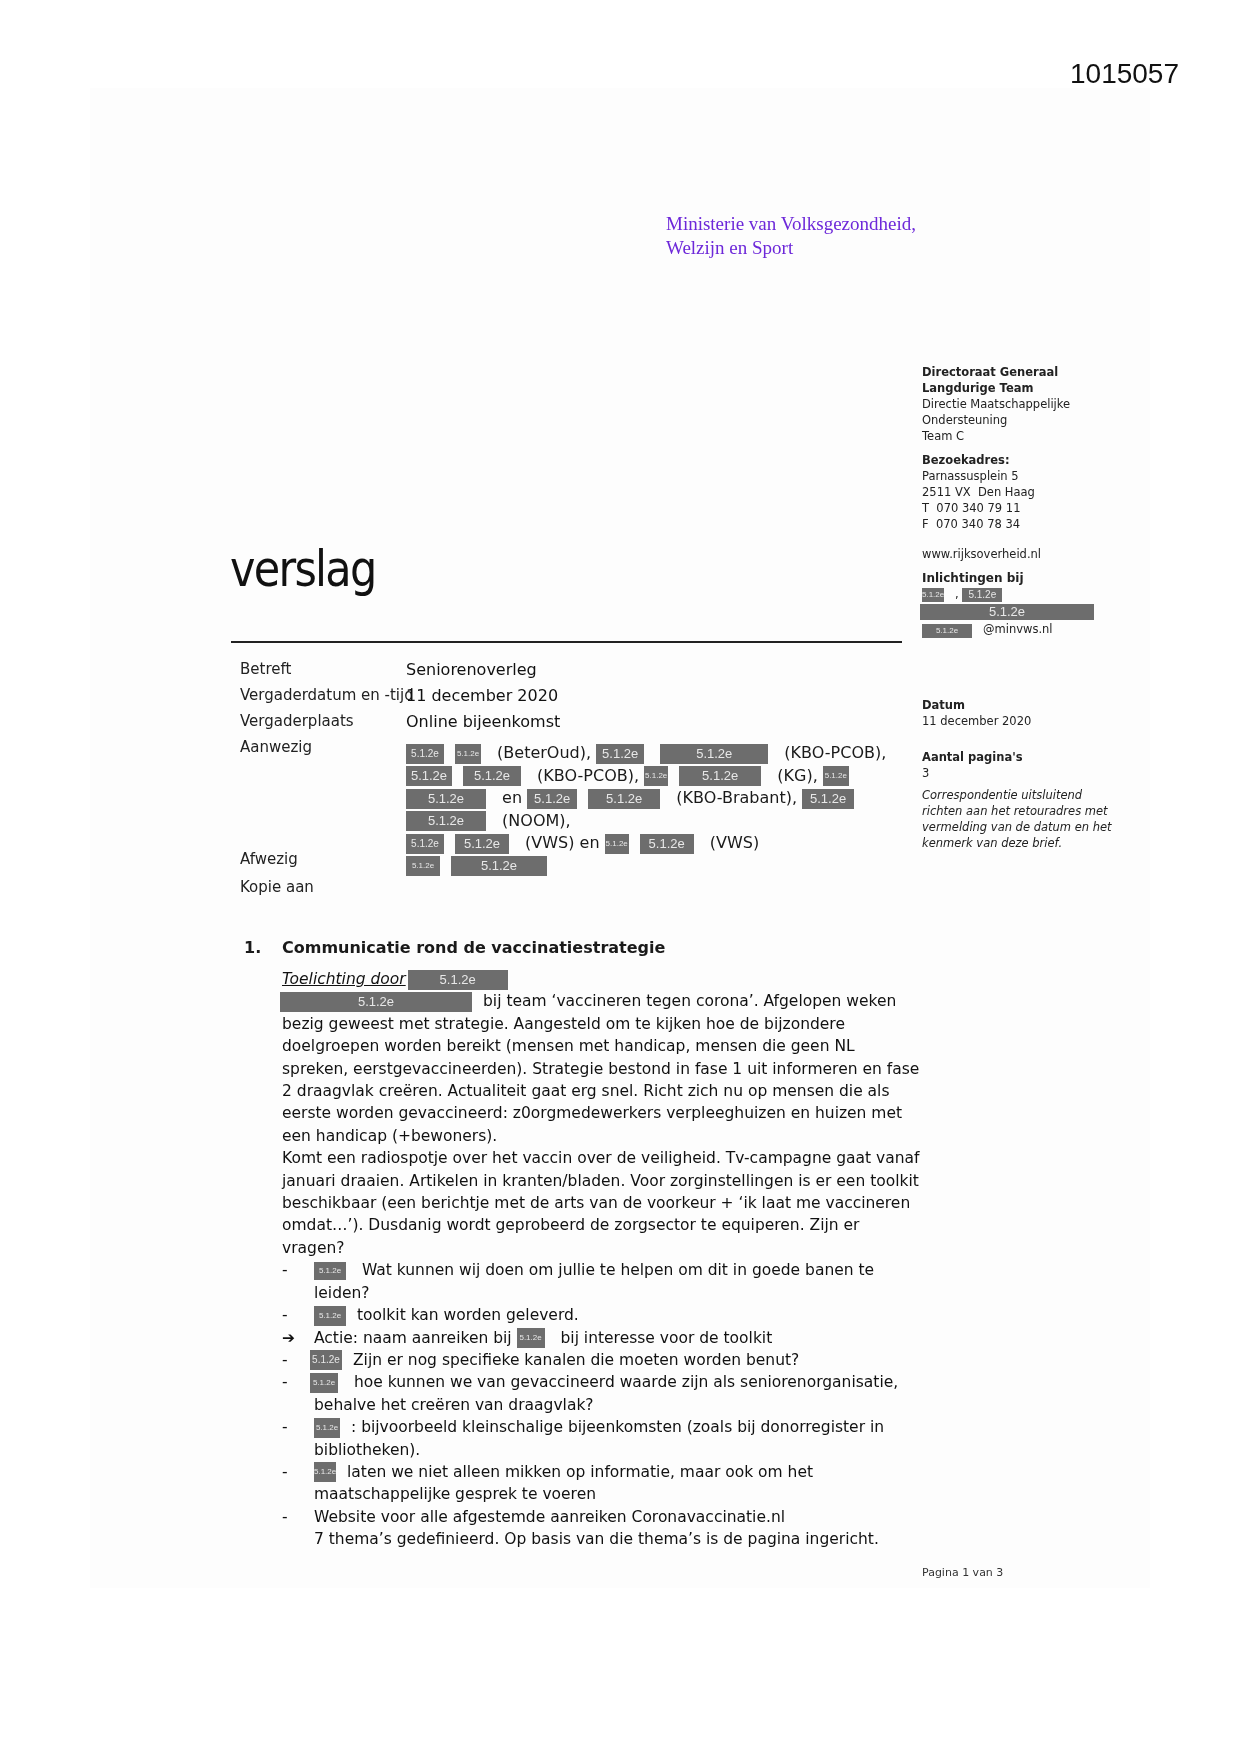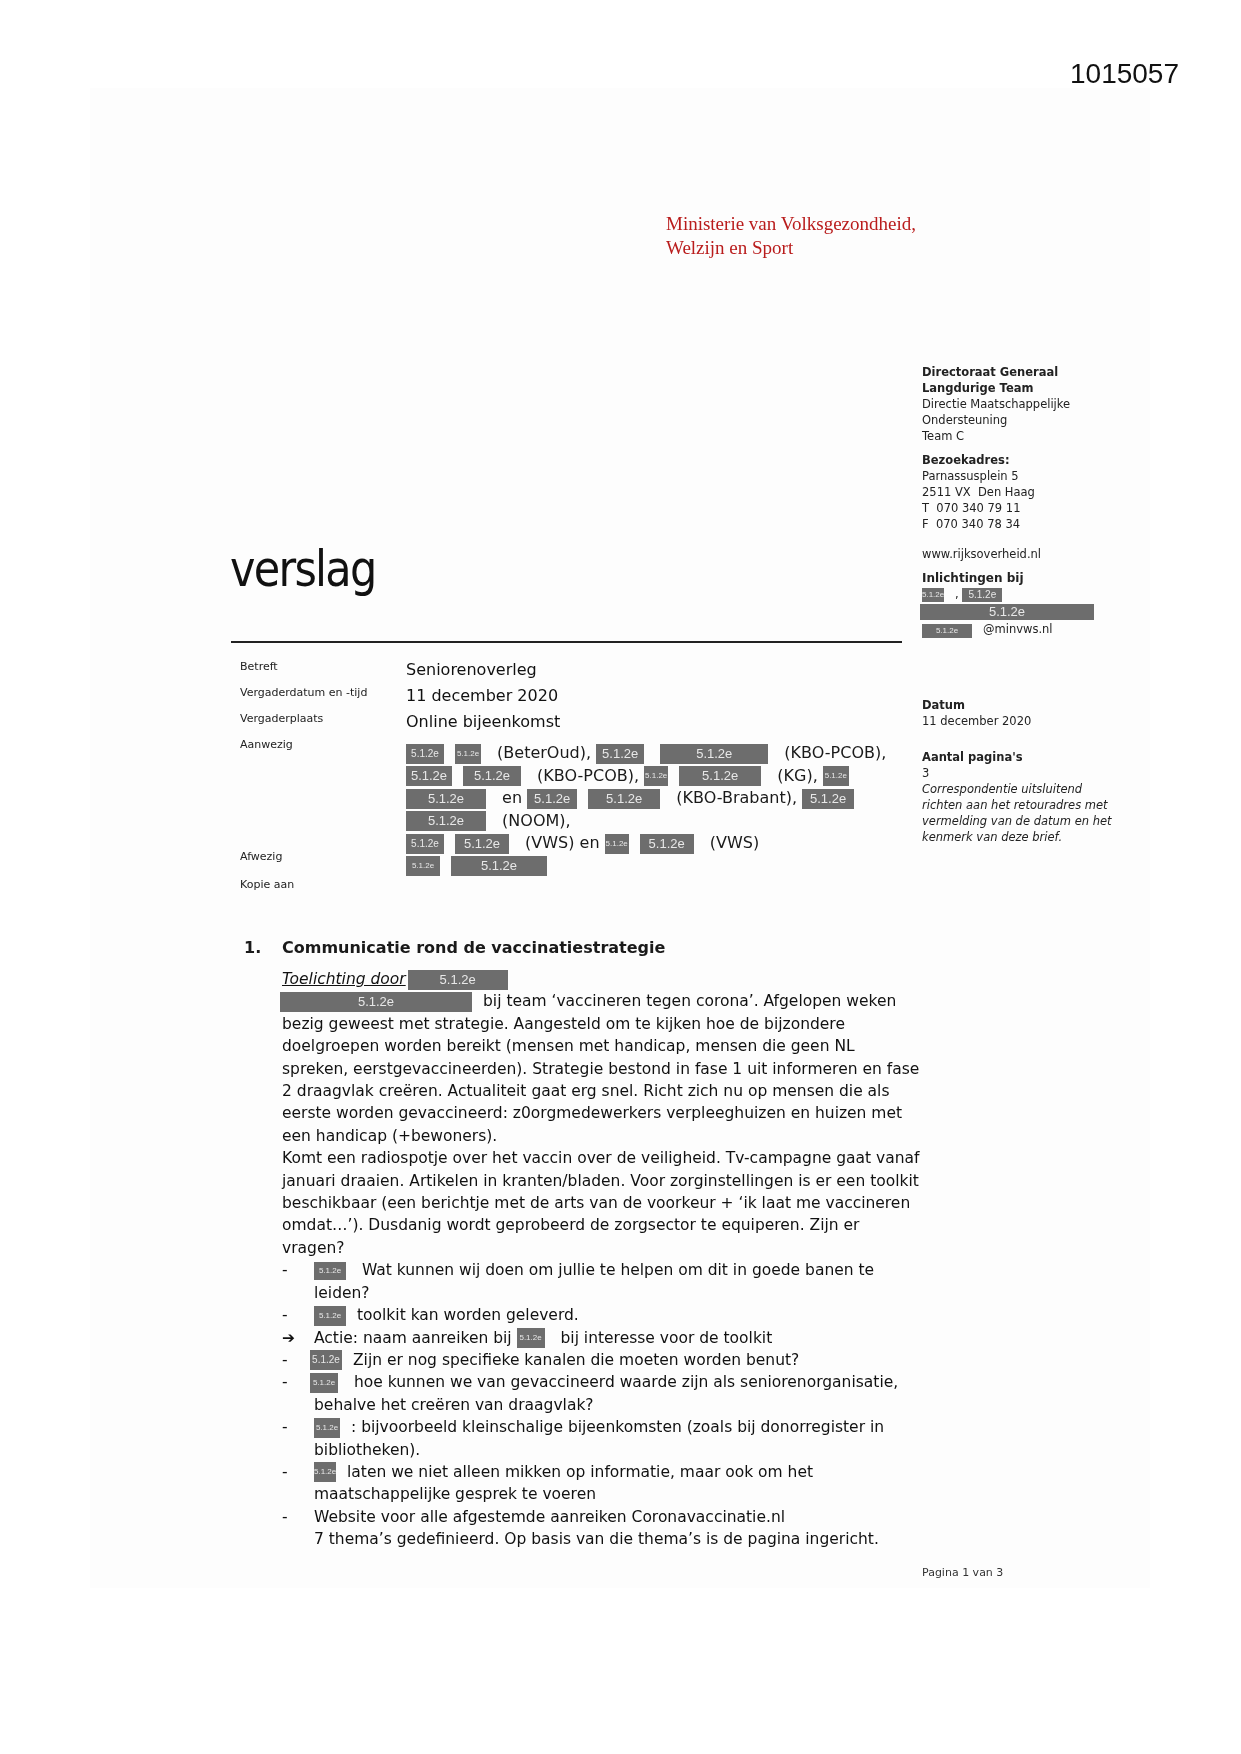--- a/index.html
+++ b/index.html
@@ -1,28 +1,28 @@
 <!DOCTYPE html>
 <html><head>
 <meta charset="utf-8">
 <style>
   html, body { margin:0; padding:0; background:#ffffff; }
   body { width:1241px; height:1754px; position:relative; overflow:hidden;
          font-family:"DejaVu Sans", sans-serif; color:#1a1a1a; }
   .page-bg { position:absolute; left:90px; top:88px; width:1060px; height:1500px; background:#fdfdfd; }
   .docnum { position:absolute; right:62px; top:58px; font-family:"Liberation Sans", sans-serif; font-size:28px; color:#111; }
-  .ministry { position:absolute; left:666px; top:212px; font-family:"Liberation Serif", serif; font-size:19px; line-height:24px; color:#b91c1c; }
+  .ministry { position:absolute; left:666px; top:212px; font-family:"Liberation Serif", serif; font-size:19px; line-height:24px; color:#6d28d9; }
   .title { position:absolute; left:230px; top:540px; font-family:"DejaVu Sans", sans-serif; font-size:50px; letter-spacing:-2px; color:#111; font-weight:normal; transform:scaleX(0.86); transform-origin:left; }
   .rule { position:absolute; left:231px; top:641px; width:671px; height:2px; background:#222; }
   .side { position:absolute; left:922px; font-size:11.5px; line-height:16px; color:#222; }
   .side b { font-weight:bold; }
   .side .blk { margin-bottom:8px; }
   .side i { font-style:italic; }
   .meta { position:absolute; left:240px; top:660px; width:660px; }
-  .meta-label { position:absolute; left:0; font-size:11px; color:#222; }
+  .meta-label { position:absolute; left:0; font-size:15px; color:#222; }
   .meta-val { position:absolute; left:166px; font-size:16px; color:#111; }
   .red { display:inline-block; background:#6d6d6d; color:#e8e8e8; font-family:"Liberation Sans", sans-serif; text-align:center; vertical-align:middle; line-height:20px; height:20px; font-size:13px; margin-right:11px; }
   .red.xs { font-size:8px; }
   .red.s { font-size:10px; }
   .att { position:absolute; left:406px; top:742px; font-size:16px; line-height:22.5px; width:520px; }
   .section { position:absolute; left:244px; top:938px; width:680px; font-size:15.5px; }
   .section-h { font-weight:bold; font-size:16px; }
   .section-h .num { display:inline-block; width:38px; }
   .body { position:absolute; left:282px; top:968px; width:640px; font-size:15.5px; line-height:22.4px; color:#111; }
   .body p { margin:0; }
@@ -67,21 +67,21 @@
     <span class="red" style="width:174px;height:16px;line-height:16px;margin-left:-2px;margin-top:2px;">5.1.2e</span><br>
     <span class="red xs" style="width:50px;height:14px;line-height:14px;margin-top:4px;">5.1.2e</span><span>@minvws.nl</span>
   </div>
 </div>
 
 <div class="side" style="top:697px;width:190px;">
   <b>Datum</b><br>
   <span>11 december 2020</span><br>
   <div style="margin-top:20px"><b>Aantal pagina's</b></div>
   <span>3</span>
-  <div style=""><i>Correspondentie uitsluitend richten aan het retouradres met vermelding van de datum en het kenmerk van deze brief.</i></div>
+  <div style="margin-top:6px"><i>Correspondentie uitsluitend richten aan het retouradres met vermelding van de datum en het kenmerk van deze brief.</i></div>
 </div>
 
 <div class="title">verslag</div>
 <div class="rule"></div>
 
 <div class="meta">
   <div class="meta-label" style="top:0px">Betreft</div>
   <div class="meta-val" style="top:0px">Seniorenoverleg</div>
   <div class="meta-label" style="top:26px">Vergaderdatum en -tijd</div>
   <div class="meta-val" style="top:26px">11 december 2020</div>

